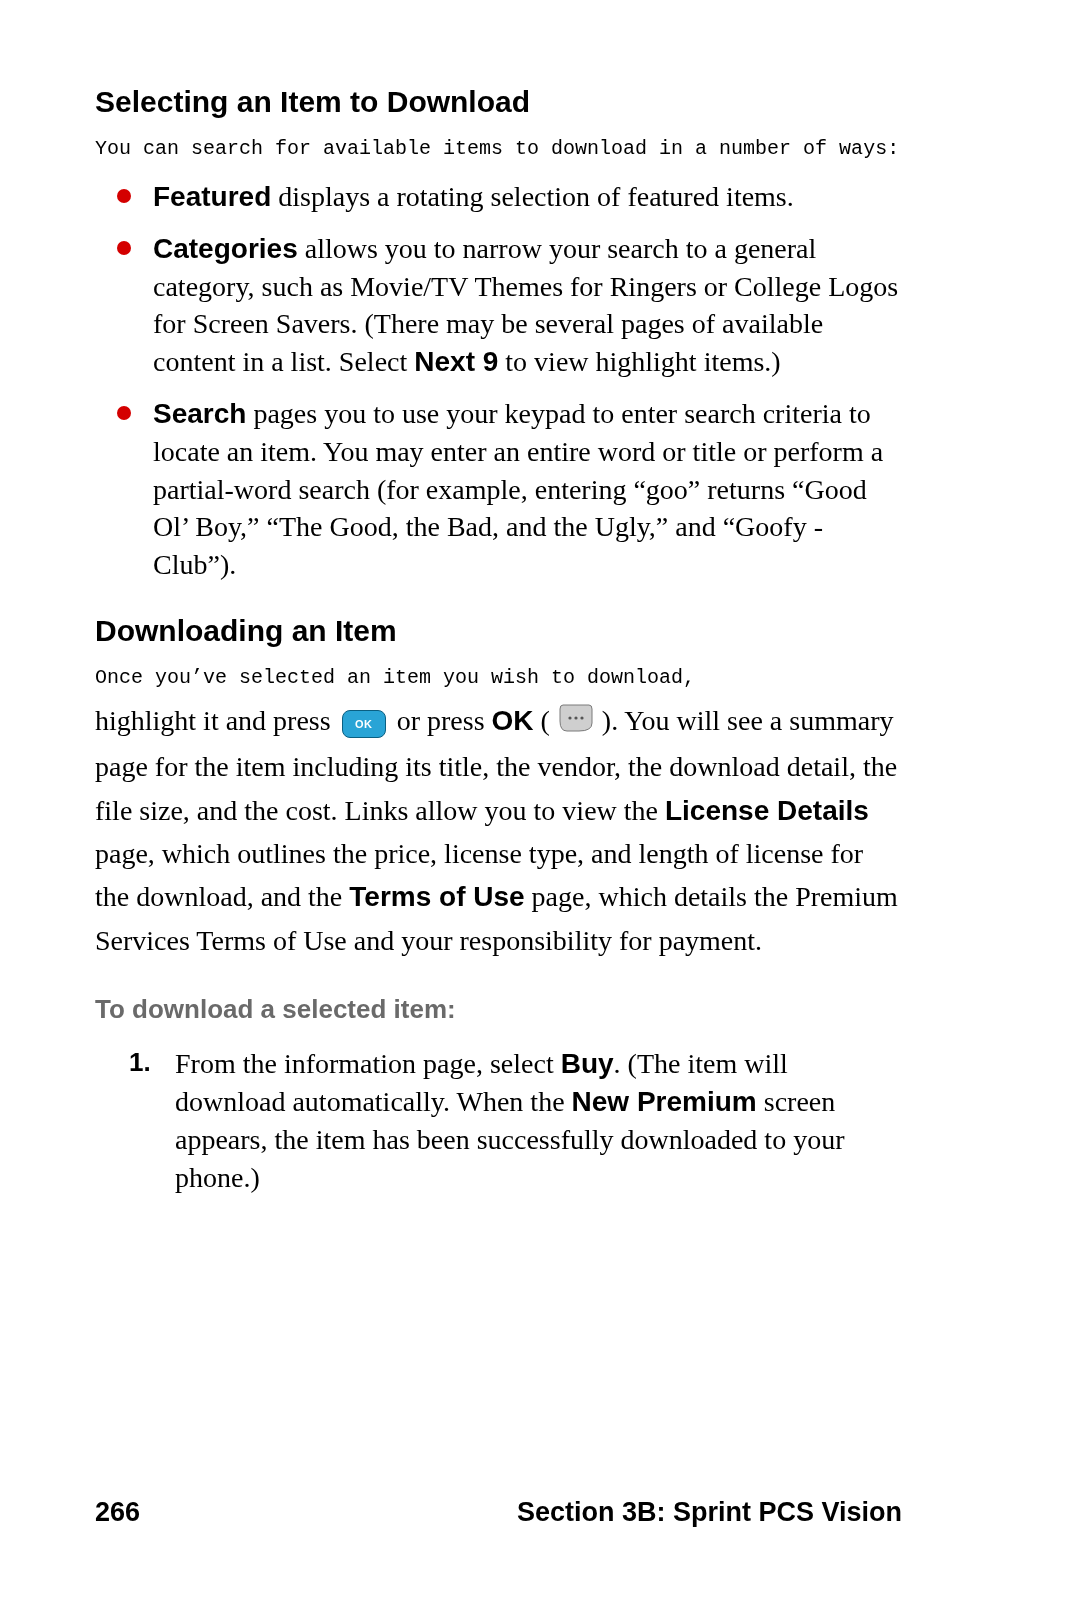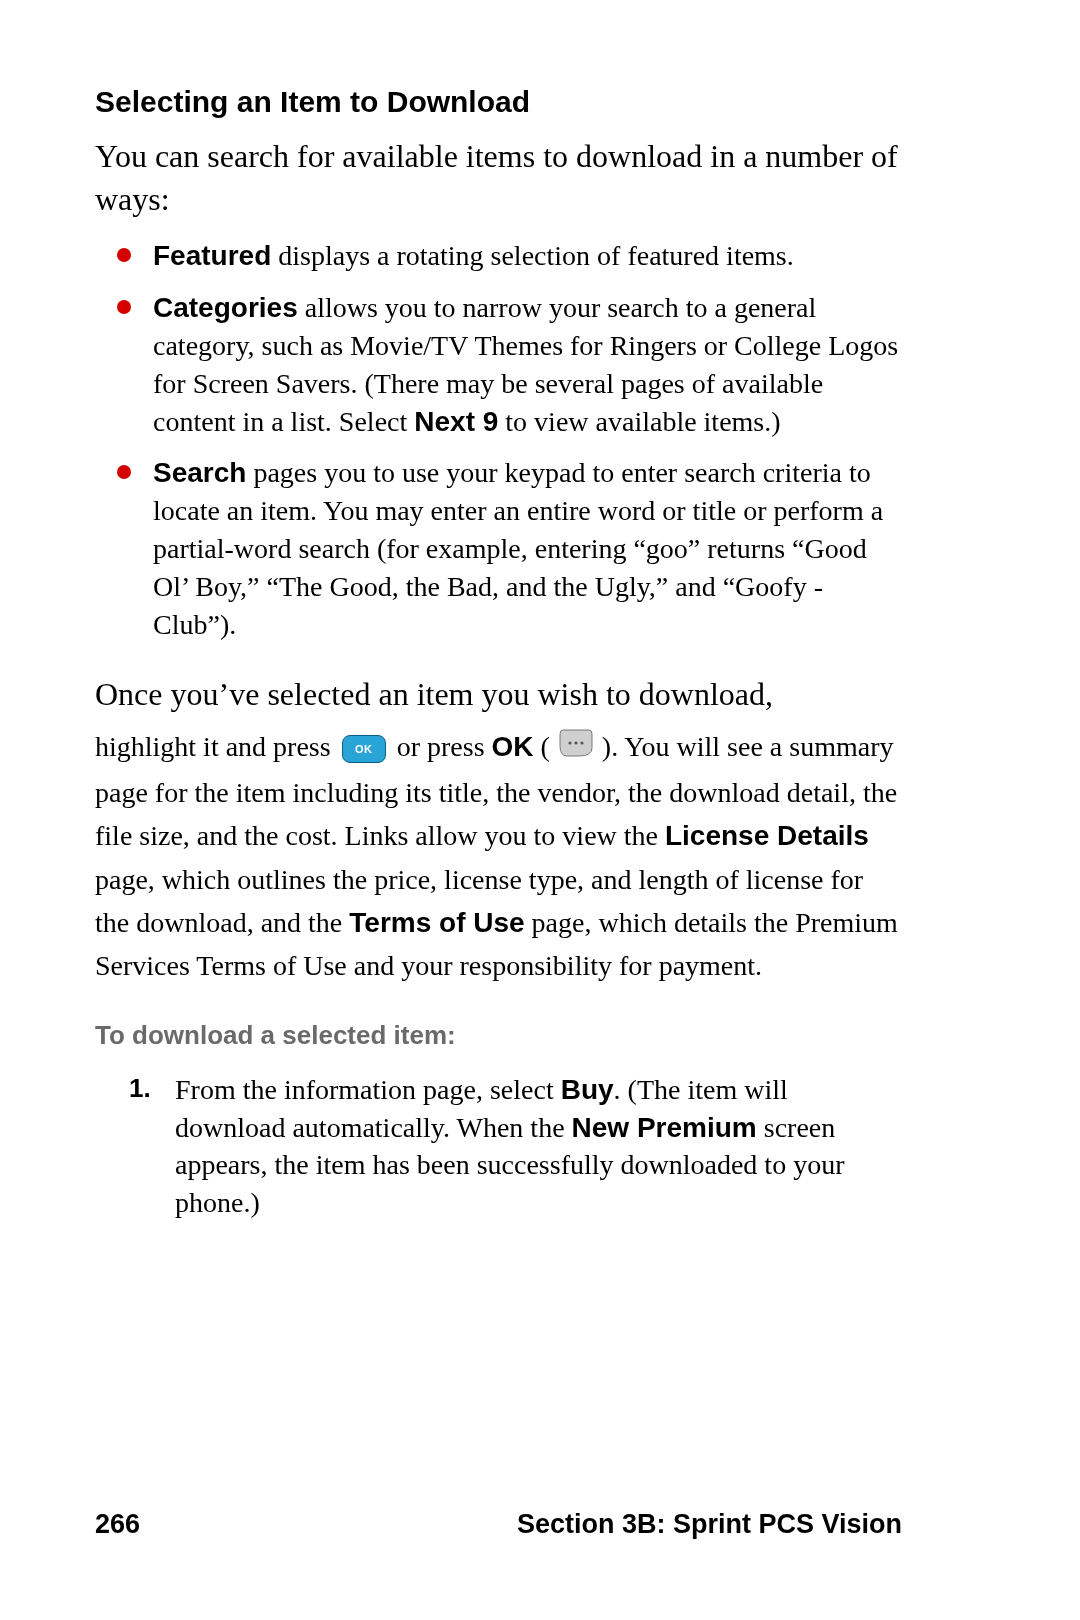--- a/index.html
+++ b/index.html
@@ -17,23 +17,24 @@
     box-sizing: border-box;
     padding: 85px 95px 0 95px;
   }
   .heading {
     font-family: Arial, Helvetica, sans-serif;
     font-weight: 700;
     font-size: 30px;
     margin: 0 0 16px 0;
   }
   .body-text {
-    font-size: 32px;
+    font-size: 20px;
     line-height: 1.35;
     margin: 4px 0 16px 0;
+    font-family: Liberation Mono, monospace;
   }
   ul.bullets {
     list-style: none;
     padding: 0;
     margin: 8px 0 30px 0;
   }
   ul.bullets li {
     position: relative;
     padding-left: 58px;
     font-size: 28px;
@@ -113,21 +114,21 @@
     left: 34px;
     top: 0;
     font-family: Arial, Helvetica, sans-serif;
     font-weight: 700;
     font-size: 26px;
   }
   .footer {
     position: absolute;
     left: 95px;
     right: 95px;
-    bottom: 80px;
+    bottom: 92px;
     display: flex;
     justify-content: space-between;
     align-items: baseline;
     font-family: Arial, Helvetica, sans-serif;
     font-weight: 700;
     font-size: 27px;
   }
 </style>
 </head>
 <body>
@@ -138,29 +139,30 @@
 
   <p class="body-text">You can search for available items to download in a number of ways:</p>
 
   <ul class="bullets">
     <li>
       <span class="dot"></span>
       <span class="bold-sans">Featured</span><span> displays a rotating selection of featured items.</span>
     </li>
     <li>
       <span class="dot"></span>
-      <span class="bold-sans">Categories</span><span> allows you to narrow your search to a general category, such as Movie/TV Themes for Ringers or College Logos for Screen Savers. (There may be several pages of available content in a list. Select </span><span class="bold-sans">Next 9</span><span> to view available items.)</span>
+      <span class="bold-sans">Categories</span><span> allows you to narrow your search to a general category, such as Movie/TV Themes for Ringers or College Logos for Screen Savers. (There may be several pages of available content in a list. Select </span><span class="bold-sans">Next 9</span><span> to view highlight items.)</span>
     </li>
     <li>
       <span class="dot"></span>
       <span class="bold-sans">Search</span><span> pages you to use your keypad to enter search criteria to locate an item. You may enter an entire word or title or perform a partial-word search (for example, entering “goo” returns “Good Ol’ Boy,” “The Good, the Bad, and the Ugly,” and “Goofy - Club”).</span>
     </li>
   </ul>
 
   <div class="section2">
+    <h2 class="heading">Downloading an Item</h2>
 
     <p class="body-text" style="margin-bottom:8px">Once you’ve selected an item you wish to download,</p>
 
     <p class="inline-block">
       <span>highlight it and press </span>
       <span class="ok-pill"></span>
       <span> or press </span>
       <span class="bold-sans">OK</span>
       <span> (</span>
       <span class="softkey">

